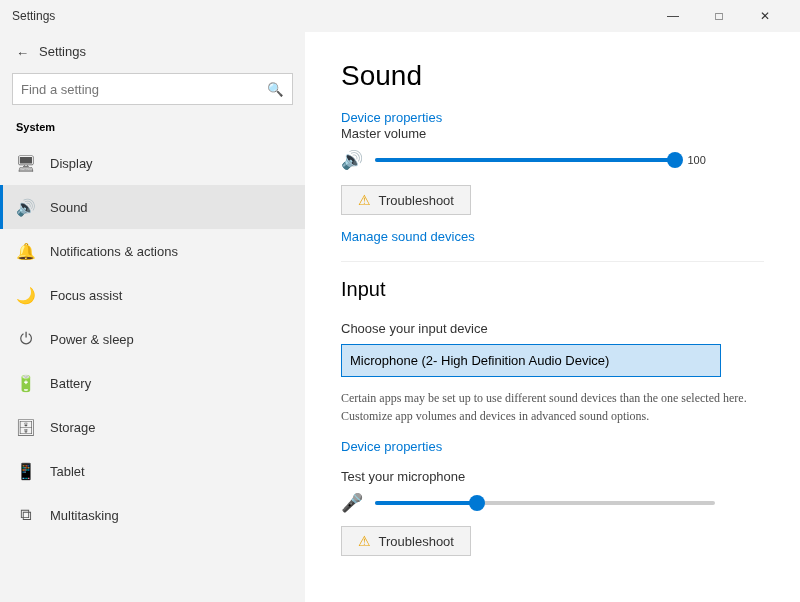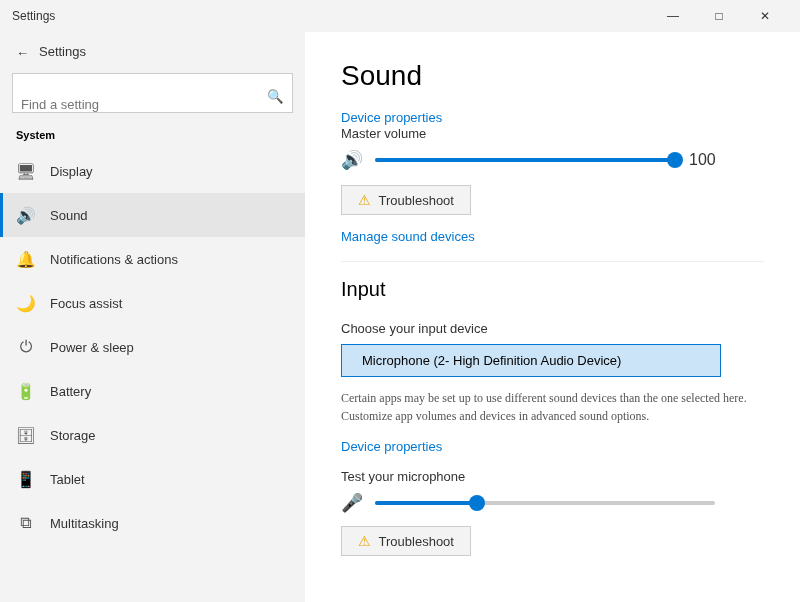--- a/index.html
+++ b/index.html
@@ -71,24 +71,24 @@
       border: none;
       font-size: 13px;
       color: #333;
       gap: 10px;
     }
 
     .search-box {
       margin: 6px 12px 10px 12px;
       position: relative;
       display: flex;
-      align-items: flex-end;
+      align-items: center;
       background: white;
       border: 1px solid #ccc;
-      height: 40px;
+      height: 32px;
     }
     .search-box input {
       flex: 1;
       border: none;
       outline: none;
       font-size: 13px;
       padding: 0 8px;
       background: transparent;
       color: #333;
     }
@@ -196,24 +196,23 @@
       width: 16px;
       height: 16px;
       background: #0078d4;
       border-radius: 50%;
       position: absolute;
       top: 50%;
       transform: translateY(-50%);
       cursor: pointer;
     }
     .volume-value {
-      font-size: 16px;
+      font-size: 11px;
       color: #333;
       min-width: 30px;
-      text-align: center;
     }
 
     .troubleshoot-btn {
       display: flex;
       align-items: center;
       gap: 8px;
       padding: 6px 16px;
       border: 1px solid #ccc;
       background: #f3f3f3;
       cursor: pointer;
@@ -233,21 +232,21 @@
       font-weight: 400;
       color: #000;
       margin-bottom: 20px;
     }
 
     .dropdown-select {
       display: flex;
       align-items: center;
       background: #cce4f7;
       border: 1px solid #0078d4;
-      padding: 8px 20px;
+      padding: 8px 8px;
       font-size: 13px;
       color: #000;
       cursor: pointer;
       width: 100%;
       max-width: 380px;
       margin-bottom: 12px;
     }
 
     .info-text {
       font-size: 12px;

